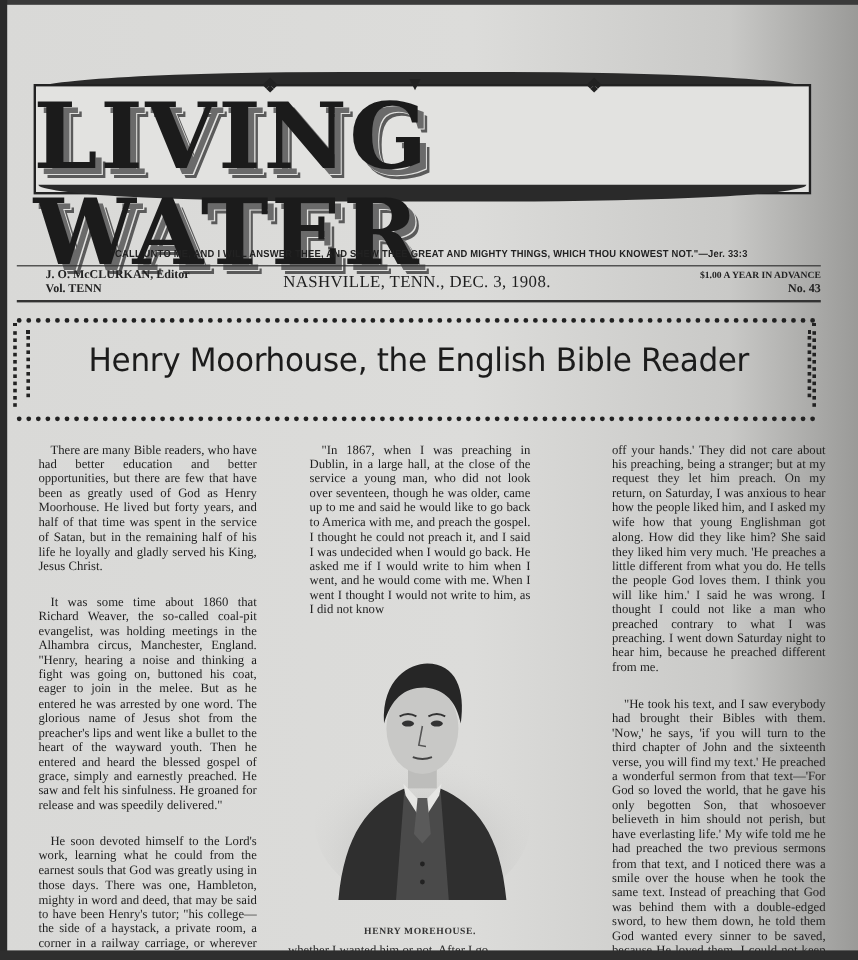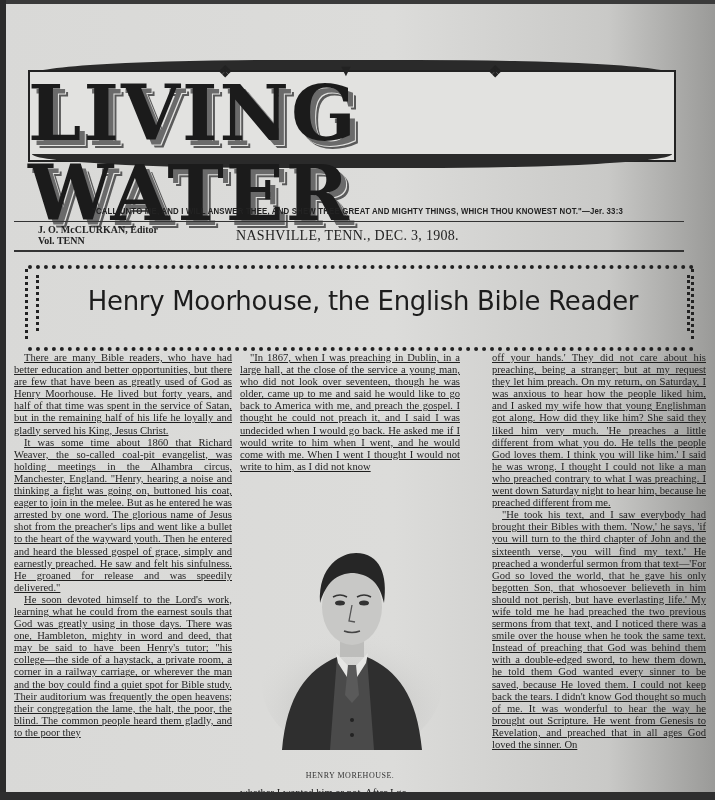--- a/index.html
+++ b/index.html
@@ -60,53 +60,53 @@
     font-size:14px; color:#1f1f1f; letter-spacing:0.3px;
   }
   .info-right {
     position:absolute; left:540px; top:224px; width:144px; text-align:right;
     font-size:8px; line-height:11px; font-weight:bold; color:#222;
   }
   .info-right .num { font-size:10px; }
 
   
   .headline-box {
-    position:absolute; left:28px; top:265px; width:666px; height:78px;
+    position:absolute; left:14px; top:265px; width:666px; height:78px;
     border-top:4px dotted #222; border-bottom:4px dotted #222;
   }
   .headline-inner {
     position:absolute; left:8px; top:6px; width:648px; height:56px;
     border-left:3px dotted #222; border-right:3px dotted #222;
   }
   .headline-side { position:absolute; top:0; width:3px; height:70px; border-left:3px dotted #222; }
   .headline {
     position:absolute; left:0; top:10px; width:648px; text-align:center;
     font-family:"DejaVu Sans", sans-serif; font-size:27px; color:#1c1c1c;
     letter-spacing:-0.3px; transform:scaleX(0.96);
   }
 
   
   .col {
     position:absolute; top:352px;
     font-size:10.6px; line-height:12.1px; color:#1f1f1f;
     text-align:justify; hyphens:manual;
   }
-  .col p { margin:0; text-indent:10px;text-decoration:underline; }
+  .col p { margin:18px; text-indent:10px; }
   .col p.noindent { text-indent:0; }
   .col-left { left:14px; width:218px; }
   .col-mid  { left:240px; width:220px; }
   .col-right{ left:492px; width:214px; }
 
   .portrait {
     position:absolute; left:262px; top:535px; width:180px; height:215px;
   }
   .portrait svg { width:180px; height:215px; }
   .caption {
     position:absolute; left:240px; top:771px; width:220px; text-align:center;
-    font-size:8px; letter-spacing:0.5px; font-weight:normal; color:#333;
+    font-size:8px; letter-spacing:0.5px; font-weight:bold; color:#333;
   }
   .col-mid-bottom {
     position:absolute; left:240px; top:787px; width:220px;
     font-size:10.6px; line-height:12px; color:#222; white-space:nowrap; overflow:hidden;
   }
 </style>
 </head>
 <body>
 
 <div class="page">
@@ -124,20 +124,24 @@
   </div>
 
   <div class="motto">"CALL UNTO ME, AND I WILL ANSWER THEE, AND SHEW THEE GREAT AND MIGHTY THINGS, WHICH THOU KNOWEST NOT."—Jer. 33:3</div>
 
   <div class="rule" style="left:14px; top:221px; width:670px; height:1px;"></div>
   <div class="info-left">
     <div>J. O. McCLURKAN, Editor</div>
     <div>Vol. TENN</div>
   </div>
   <div class="info-center">NASHVILLE, TENN.,  DEC. 3, 1908.</div>
+  <div class="info-right">
+    <div>$1.00 A YEAR IN ADVANCE</div>
+    <div class="num">No. 43</div>
+  </div>
   <div class="rule" style="left:14px; top:250px; width:670px; height:2px;"></div>
 
   <div class="headline-box">
     <div class="headline-side" style="left:-3px;"></div>
     <div class="headline-side" style="left:663px;"></div>
     <div class="headline-inner">
       <div class="headline">Henry Moorhouse, the English Bible Reader</div>
     </div>
   </div>
 

